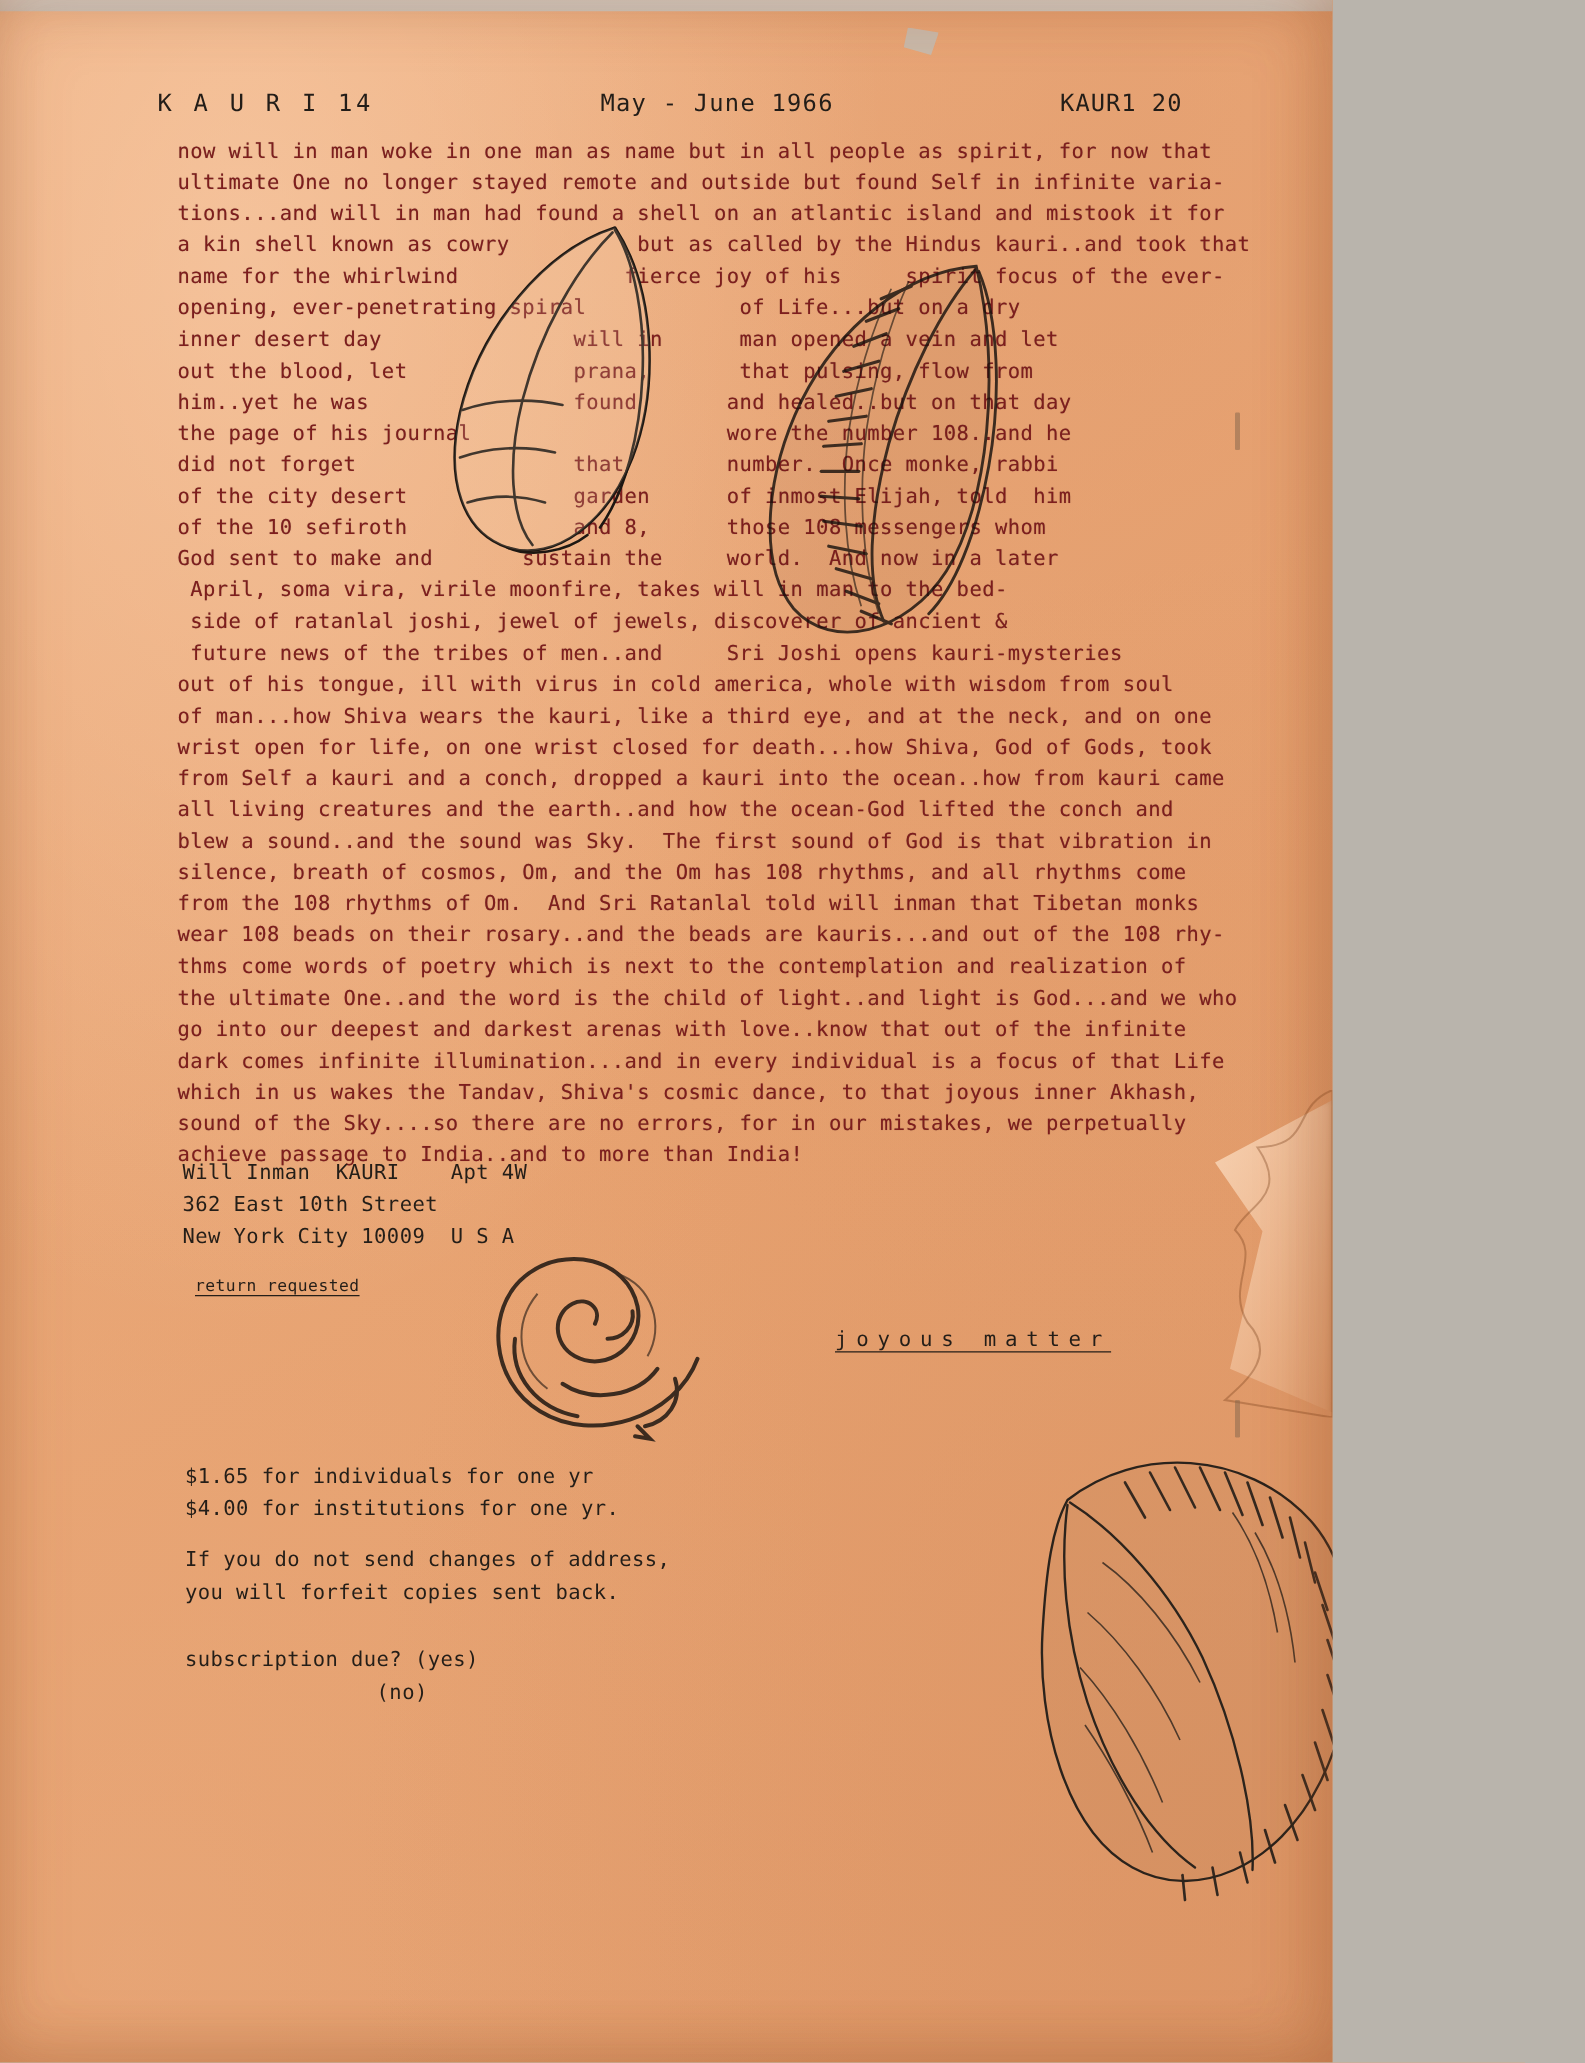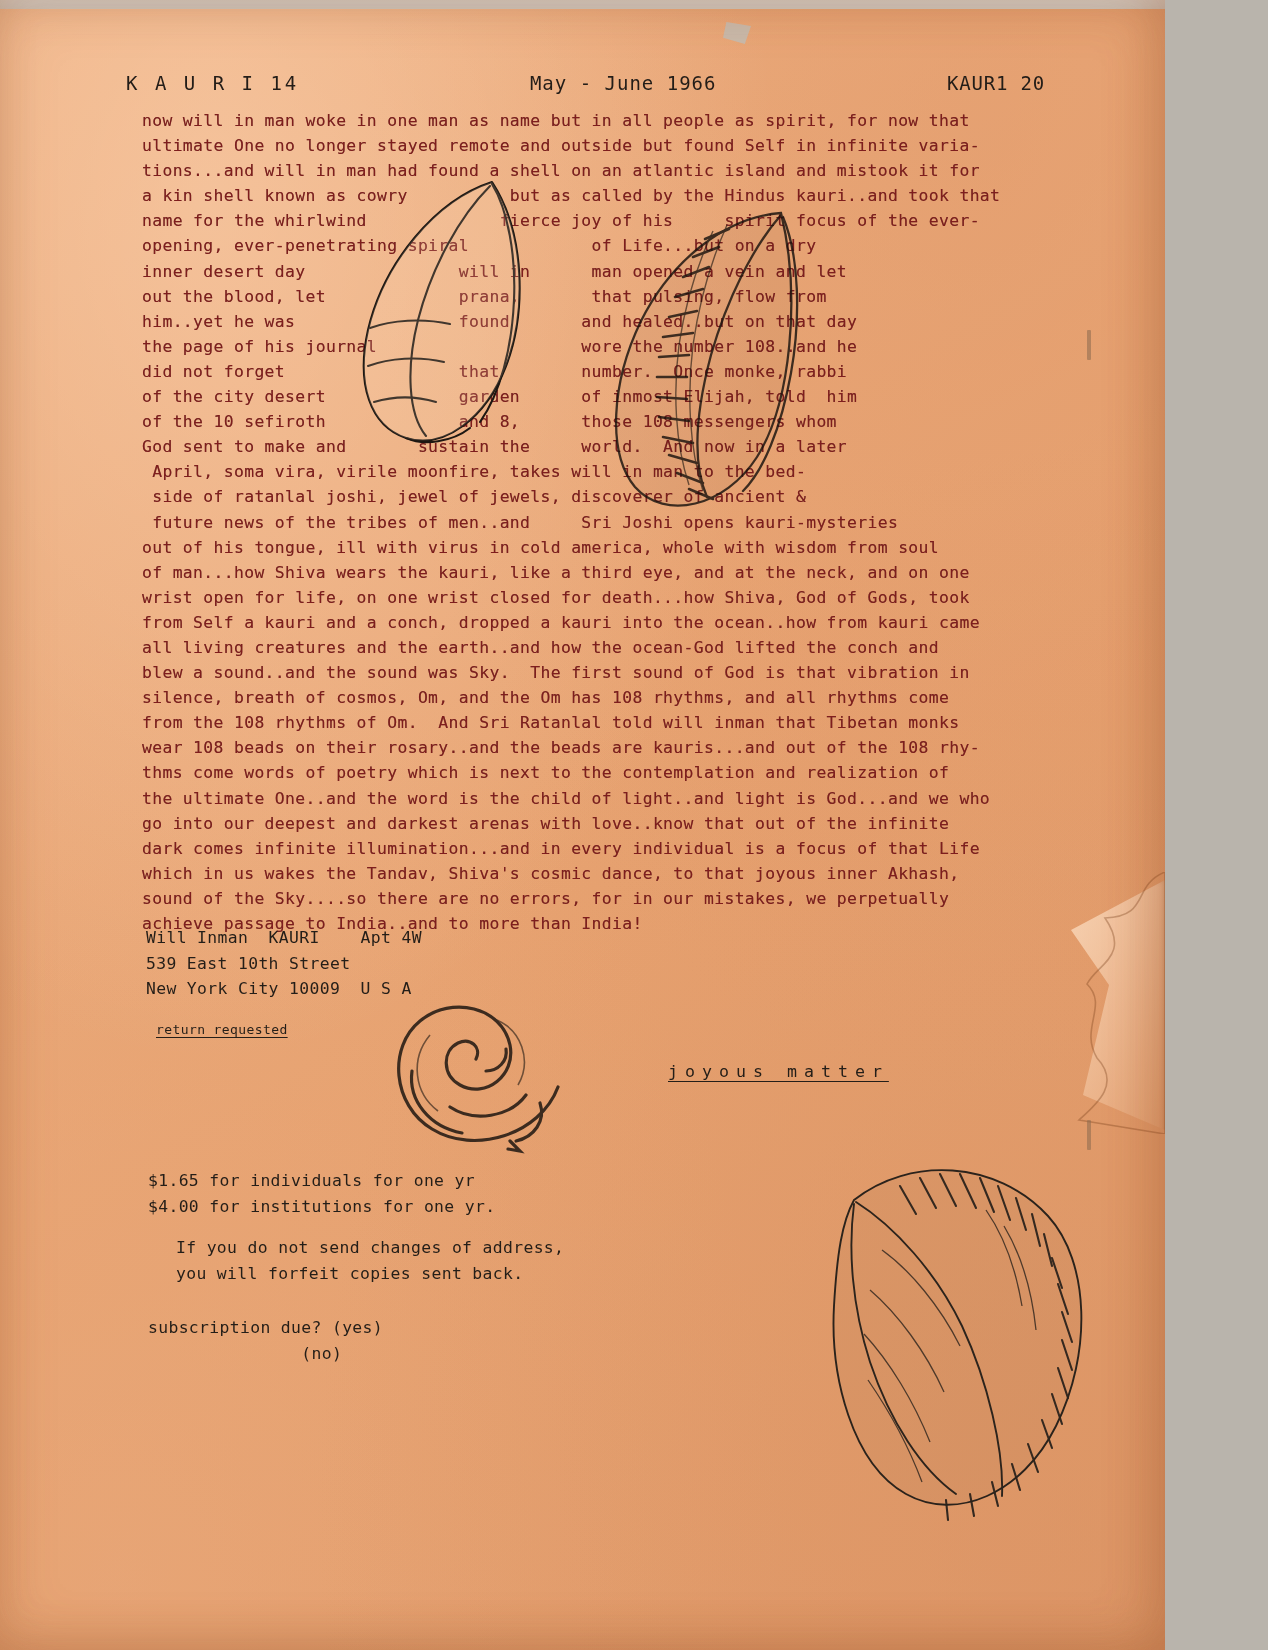--- a/index.html
+++ b/index.html
@@ -2,21 +2,21 @@
 <html><head>
 <meta charset="utf-8">
 <style>
   html, body {
     margin: 0;
     padding: 0;
     background: #b9b4ac;
   }
   .page {
     position: relative;
-    width: 1165px;
+    width: 1066px;
     height: 1650px;
     background: #e8a472;
     overflow: hidden;
     font-family: "DejaVu Sans Mono", monospace;
   }
   
   .paper-tint {
     position: absolute;
     inset: 0;
     background:
@@ -141,21 +141,20 @@
     letter-spacing: .35px;
   }
   .notice-block {
     position: absolute;
     top: 1235px; left: 148px;
     font-size: 16.4px;
     line-height: 25.5px;
     white-space: pre;
     color: #241e18;
     letter-spacing: .35px;
-    margin-left: 28px;
   }
   .sub-block {
     position: absolute;
     top: 1315px; left: 148px;
     font-size: 16.4px;
     line-height: 25.5px;
     white-space: pre;
     color: #241e18;
     letter-spacing: .35px;
   }
@@ -310,21 +309,21 @@
       <path d="M80 160 C108 184 136 222 154 262"></path>
       <path d="M74 204 C100 232 124 272 140 312"></path>
       <path d="M78 250 C100 282 120 320 132 352"></path>
       <path d="M196 80 C214 106 226 140 232 176"></path>
       <path d="M214 96 C232 126 242 162 246 200"></path>
     </g>
     <path d="M64 70 C120 26 206 30 258 86 C300 132 302 224 266 296 C232 364 166 392 116 364 C62 334 40 246 44 176 C47 124 52 92 64 70 Z" fill="rgba(90,60,35,0.05)" stroke="none"></path>
   </svg>
 
   <div class="addr-block">Will Inman  KAURI    Apt 4W
-539 East 10th Street
+362 East 10th Street
 New York City 10009  U S A</div>
   <div class="return-req">return requested</div>
   <div class="printed-matter">joyous matter</div>
   <div class="price-block">$1.65 for individuals for one yr
 $4.00 for institutions for one yr.</div>
   <div class="notice-block">If you do not send changes of address,
 you will forfeit copies sent back.</div>
   <div class="sub-block">subscription due? (yes)
                (no)</div>
 

